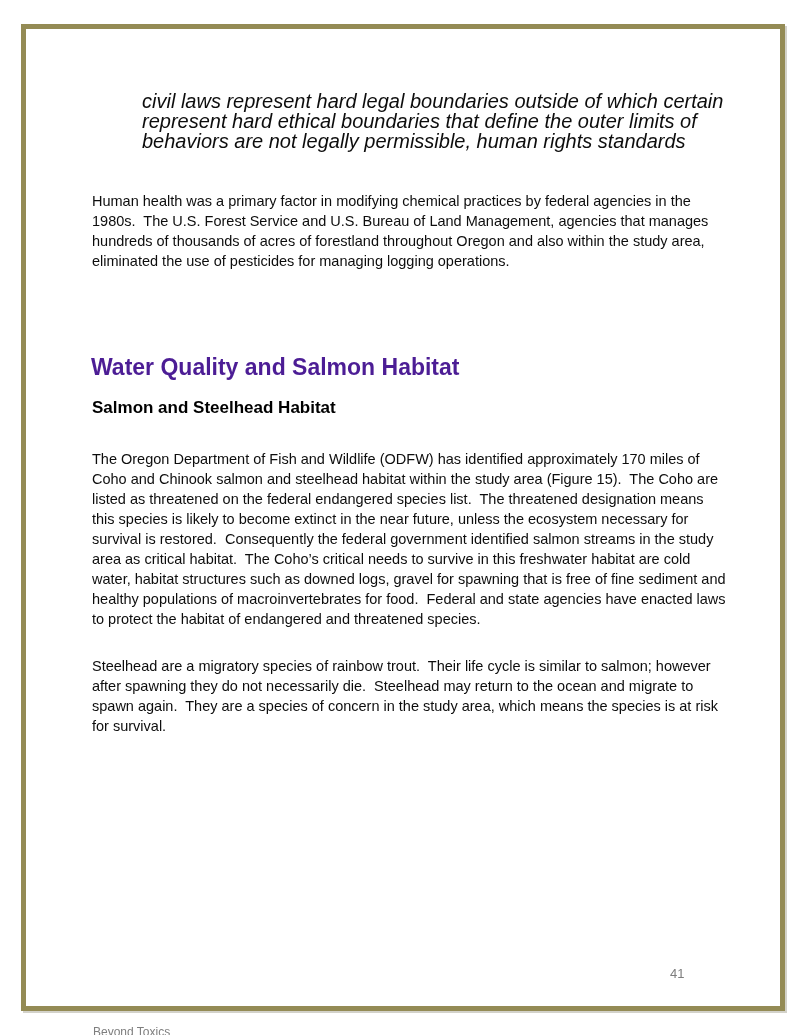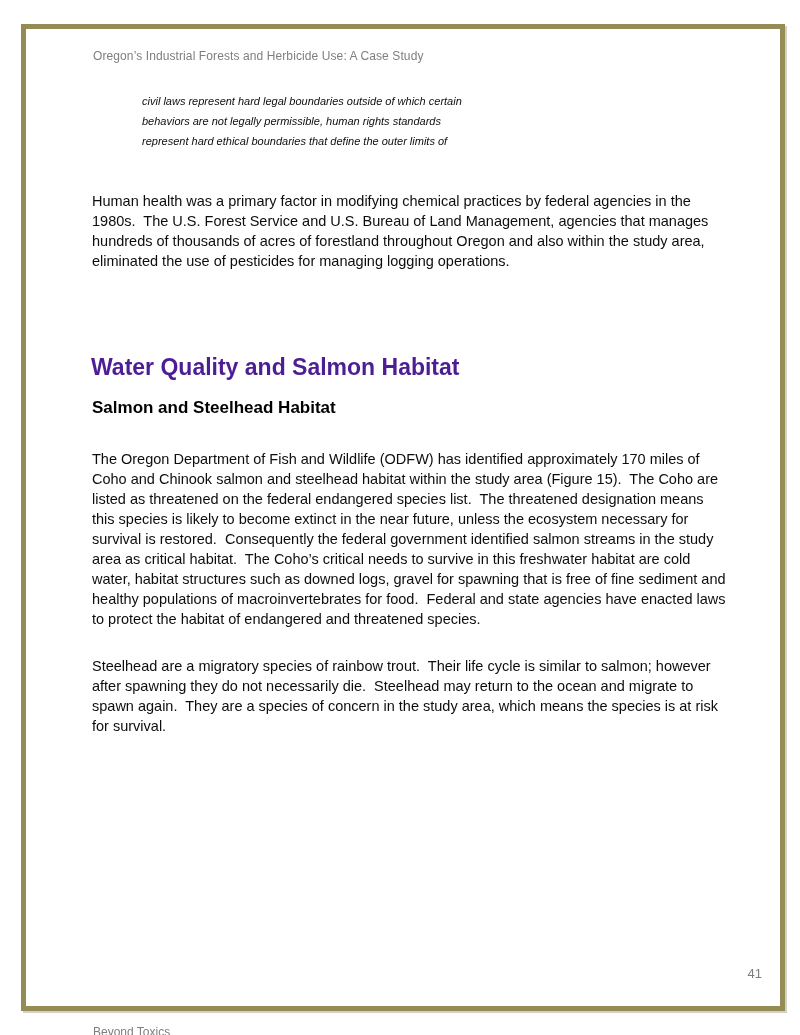--- a/index.html
+++ b/index.html
@@ -12,21 +12,21 @@
     box-sizing:border-box; border:5px solid #948b55;
     box-shadow:2px 2px 0 rgba(168,165,150,0.5);
     background:transparent;
   }
   .abs { position:absolute; }
   .header-text {
     left:93px; top:49px; font-size:12px; line-height:15px;
     color:#7e7e7e; letter-spacing:0.1px;
   }
   .quote {
-    left:142px; top:91px; font-size:11px; font-style:italic;
+    left:142px; top:91px; font-size:20px; font-style:italic;
     line-height:20px; color:#0d0d0d;
   }
   .quote .qline { white-space:pre; }
   .body-para {
     left:92px; width:636px; font-size:14.5px; line-height:20px;
     color:#0d0d0d; white-space:pre-wrap;
   }
   .para-1 { top:191px; }
   .para-2 { top:417px;margin-top:32px; }
   .para-3 { top:656px; }
@@ -35,37 +35,36 @@
     font-weight:700; color:#4c1d95;
   }
   .h2-title {
     left:92px; top:398px; font-size:17px; line-height:19px;
     font-weight:700; color:#000000;
   }
   .footer-left {
     left:93px; top:1025px; font-size:12px; line-height:14px; color:#7e7e7e;
   }
   .page-num {
-    left:729px; top:966px; width:33px; text-align:right;
+    left:670px; top:966px; width:33px; text-align:left;
     font-size:13px; line-height:15px; color:#7e7e7e;
   }
 </style>
 </head>
 <body>
 
 <div class="page">
 
   <div class="frame"></div>
 
-  <div class="abs header-text">Oregon’s Industrial Forests and Herbicide Use: A Case Study</div>
 
   <div class="abs quote">
     <div class="qline">civil laws represent hard legal boundaries outside of which certain</div>
+    <div class="qline">represent hard ethical boundaries that define the outer limits of</div>
     <div class="qline">behaviors are not legally permissible, human rights standards</div>
-    <div class="qline">represent hard ethical boundaries that define the outer limits of</div>
   </div>
 
   <div class="abs body-para para-1">Human health was a primary factor in modifying chemical practices by federal agencies in the 1980s.  The U.S. Forest Service and U.S. Bureau of Land Management, agencies that manages hundreds of thousands of acres of forestland throughout Oregon and also within the study area, eliminated the use of pesticides for managing logging operations.</div>
 
   <div class="abs h1-title">Water Quality and Salmon Habitat</div>
 
   <div class="abs h2-title">Salmon and Steelhead Habitat</div>
 
   <div class="abs body-para para-2">The Oregon Department of Fish and Wildlife (ODFW) has identified approximately 170 miles of Coho and Chinook salmon and steelhead habitat within the study area (Figure 15).  The Coho are listed as threatened on the federal endangered species list.  The threatened designation means this species is likely to become extinct in the near future, unless the ecosystem necessary for survival is restored.  Consequently the federal government identified salmon streams in the study area as critical habitat.  The Coho’s critical needs to survive in this freshwater habitat are cold water, habitat structures such as downed logs, gravel for spawning that is free of fine sediment and healthy populations of macroinvertebrates for food.  Federal and state agencies have enacted laws to protect the habitat of endangered and threatened species.</div>
 

